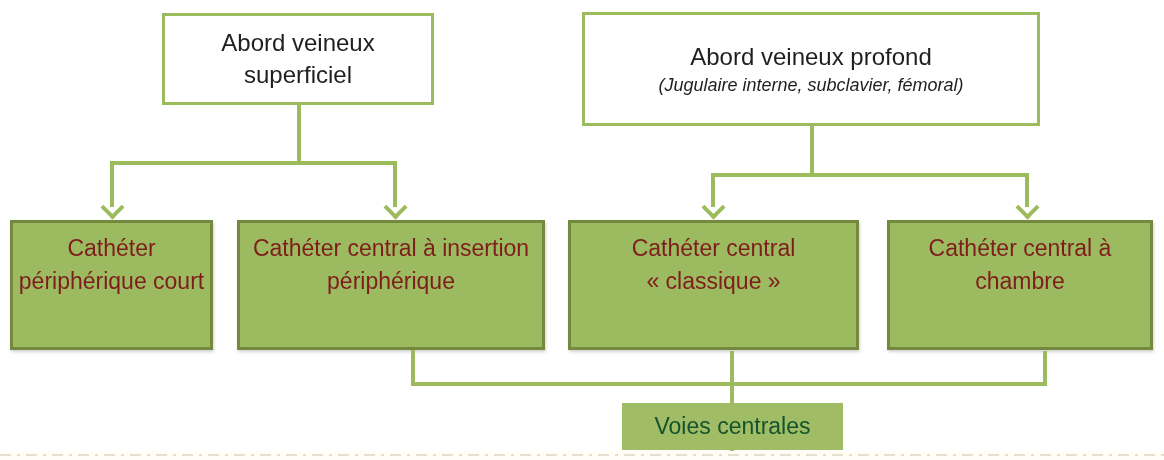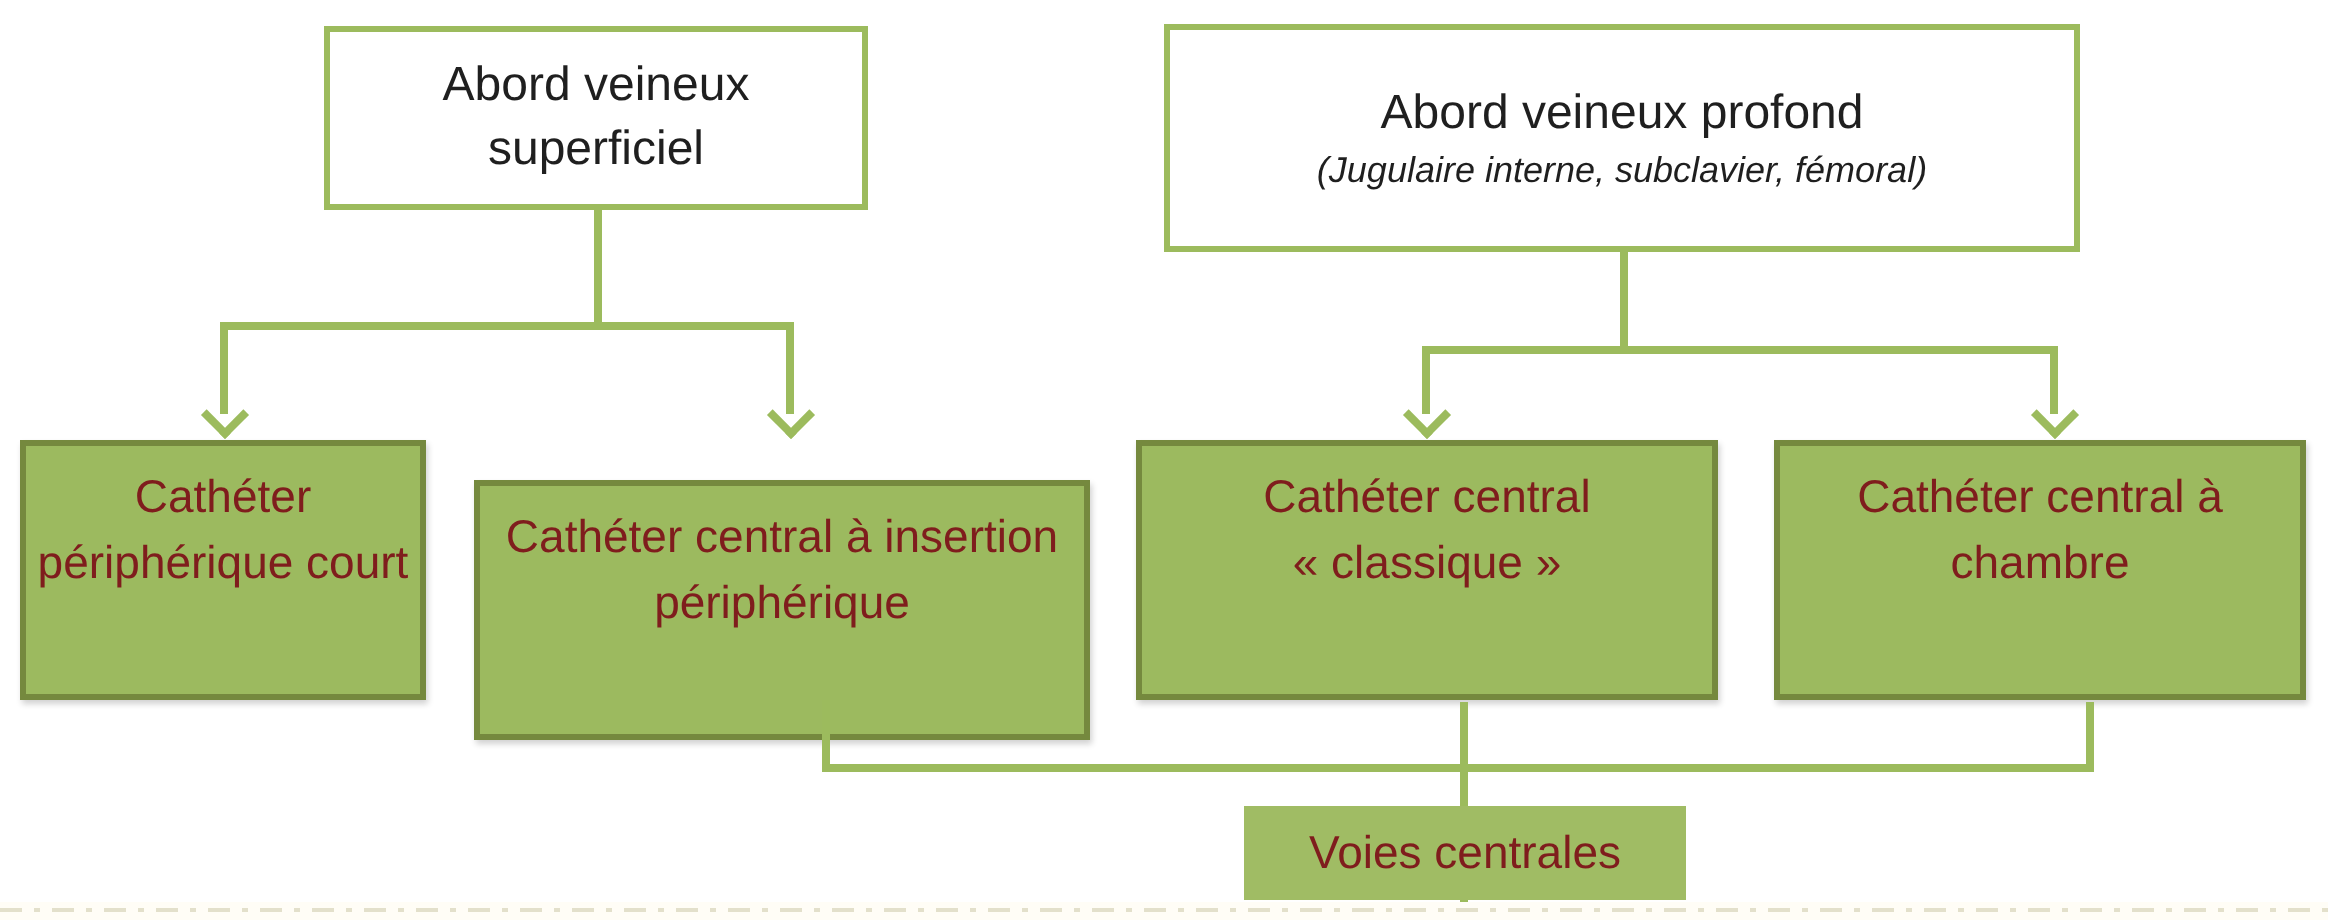--- a/index.html
+++ b/index.html
@@ -20,21 +20,21 @@
     position:absolute;background:#9cba5f;border:3px solid #75893e;
     box-shadow:1px 2px 3px rgba(0,0,0,0.18);
     display:flex;flex-direction:column;align-items:center;
     padding-top:9px;text-align:center;color:#7f1d1d;box-sizing:border-box;
     font-size:23px;line-height:1.42;
   }
   .gbox .note:empty{display:none;}
   .italic{font-style:italic;}
   .vbox{
     position:absolute;background:#a0bc64;display:flex;justify-content:center;align-items:center;
-    text-align:center;color:#7f1d1d;font-size:23px;box-sizing:border-box;
+    text-align:center;color:#14532d;font-size:23px;box-sizing:border-box;
   }
   
   .conn{position:absolute;background:#9cbb5d;}
   .arrowhead{position:absolute;width:22px;height:16px;}
   .arrowhead::before{
     content:"";position:absolute;left:3px;top:-3px;width:13px;height:13px;
     border-right:4px solid #9cbb5d;border-bottom:4px solid #9cbb5d;
     transform:rotate(45deg);
   }
   
@@ -71,21 +71,21 @@
   <div class="conn" style="left:711px;top:173px;width:4px;height:34px;"></div>
   <div class="conn" style="left:1025px;top:173px;width:4px;height:34px;"></div>
   <div class="arrowhead" style="left:702px;top:202px;"></div>
   <div class="arrowhead" style="left:1016px;top:202px;"></div>
 
   <div class="gbox" style="left:10px;top:220px;width:203px;height:130px;">
     <span>Cathéter périphérique court</span>
 
   </div>
 
-  <div class="gbox" style="left:237px;top:220px;width:308px;height:130px;margin-top:20px;">
+  <div class="gbox" style="left:237px;top:220px;width:308px;height:130px;">
     <span>Cathéter central à insertion périphérique</span>
   </div>
 
   <div class="gbox" style="left:568px;top:220px;width:291px;height:130px;">
     <span>Cathéter central «&nbsp;classique&nbsp;»</span>
 
   </div>
 
   <div class="gbox" style="left:887px;top:220px;width:266px;height:130px;">
     <span>Cathéter central à chambre</span>

